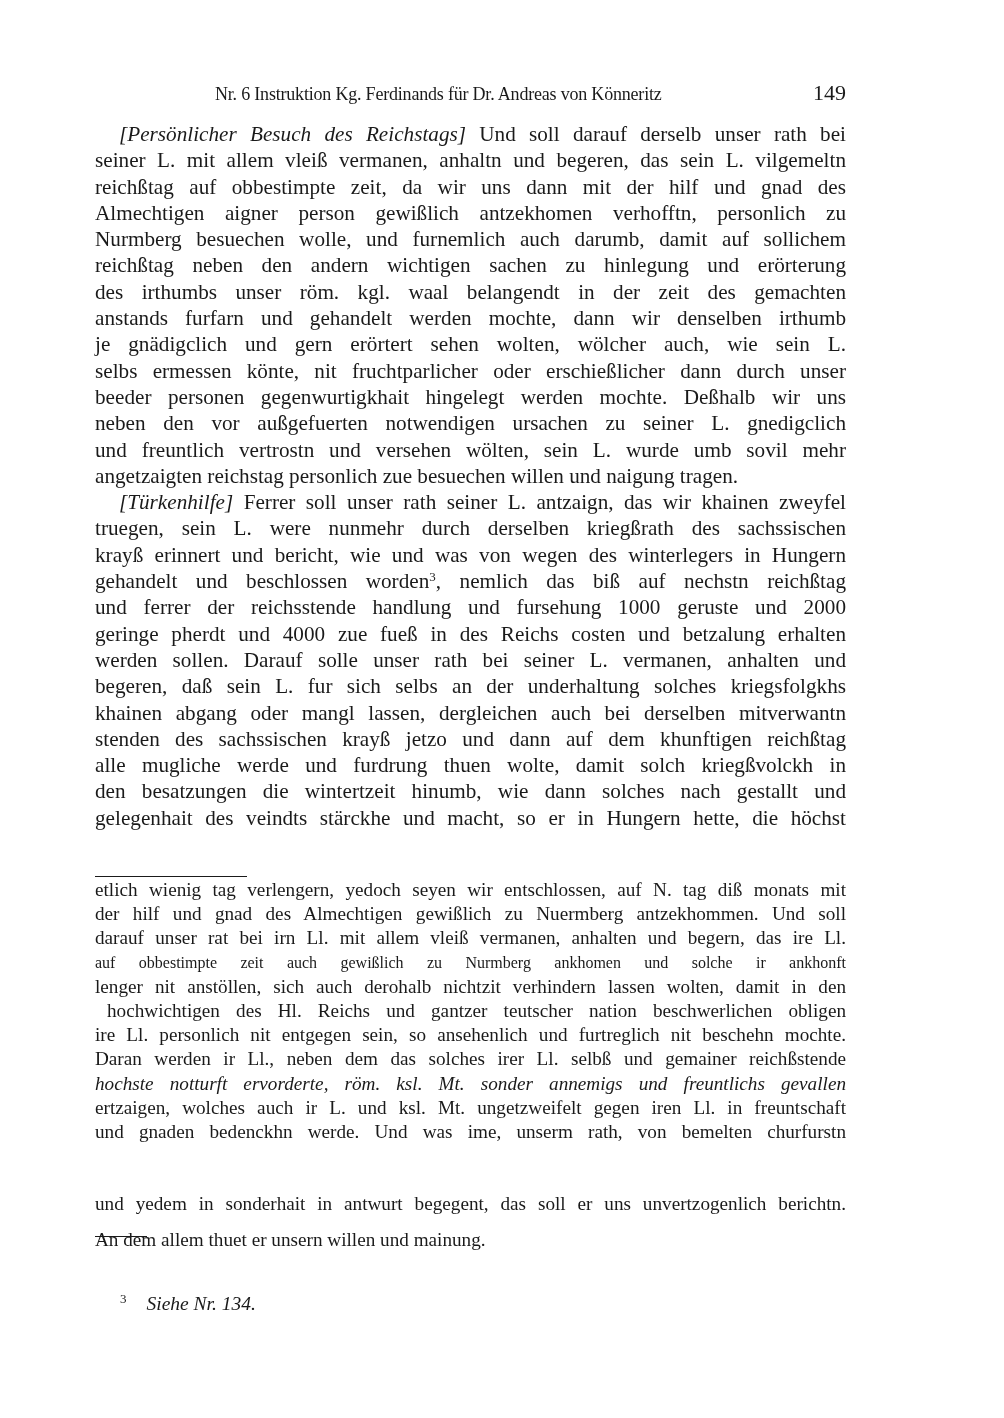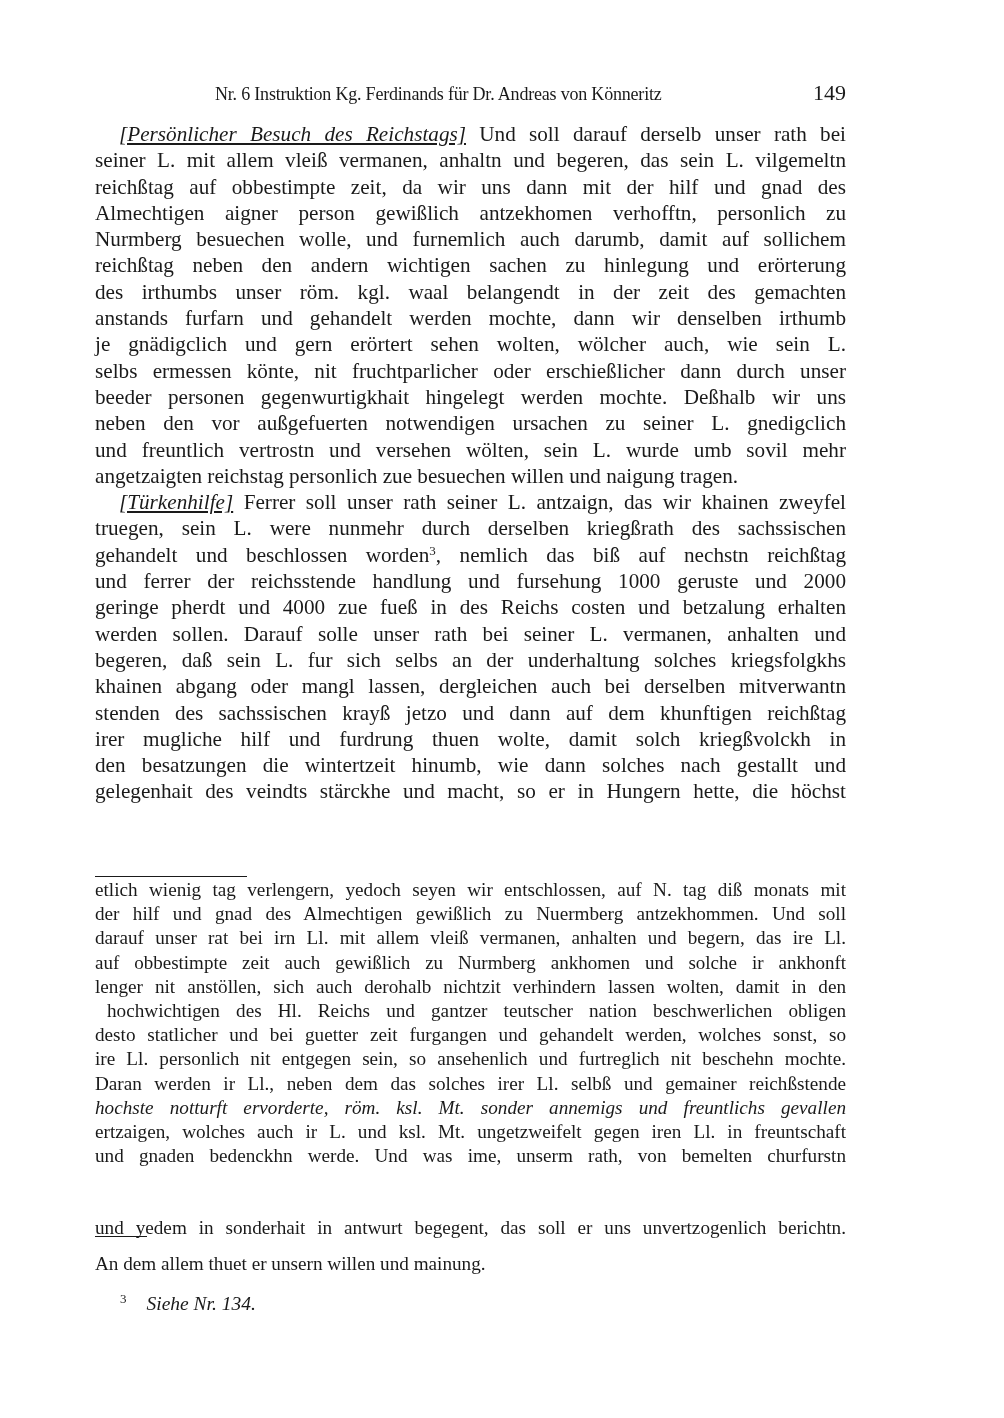--- a/index.html
+++ b/index.html
@@ -20,21 +20,21 @@
       position: absolute; right: 0; top: 0; font-size: 22px;
     }
     .main { position: absolute; left: 95px; top: 121px; width: 751px; }
     .line {
       display: block; height: 26.3px; line-height: 26.3px;
       font-size: 21.2px; text-align: justify; text-align-last: justify;
       white-space: nowrap; overflow: visible;
     }
     .line.last { text-align-last: left; }
     .line.indent { padding-left: 24px; }
-    .it { font-style: italic; text-decoration: underline; }
+    .it { font-style: italic; }
     sup.fnref { font-size: 13px; vertical-align: 7px; line-height: 0; }
     .sep1 { position: absolute; left: 95px; top: 876px; width: 152px; height: 1px; background: #1a1a1a; }
     .notes { position: absolute; left: 95px; top: 878px; width: 751px; }
     .nline {
       display: block; height: 24.2px; line-height: 24.2px;
       font-size: 19.2px; white-space: nowrap;
     }
     .sep2 { position: absolute; left: 95px; top: 1236px; width: 52px; height: 1px; background: #1a1a1a; }
     .footnote { position: absolute; left: 120px; top: 1291px; font-size: 19.5px; white-space: nowrap; }
     .fn-num { font-size: 13px; vertical-align: 7px; margin-right: 20px; }
@@ -65,43 +65,43 @@
       <span class="line">selbs ermessen könte, nit fruchtparlicher oder erschießlicher dann durch unser</span>
       <span class="line">beeder personen gegenwurtigkhait hingelegt werden mochte. Deßhalb wir uns</span>
       <span class="line">neben den vor außgefuerten notwendigen ursachen zu seiner L. gnedigclich</span>
       <span class="line">und freuntlich vertrostn und versehen wölten, sein L. wurde umb sovil mehr</span>
       <span class="line last">angetzaigten reichstag personlich zue besuechen willen und naigung tragen.</span>
     </div>
 
     <div>
       <span class="line indent"><span class="it">[Türkenhilfe]</span><span> Ferrer soll unser rath seiner L. antzaign, das wir khainen zweyfel</span></span>
       <span class="line">truegen, sein L. were nunmehr durch derselben kriegßrath des sachssischen</span>
+      <span class="line">krayß erinnert und bericht, wie und was von wegen des winterlegers in Hungern</span>
       <span class="line"><span>gehandelt und beschlossen worden</span><sup class="fnref">3</sup><span>, nemlich das biß auf nechstn reichßtag</span></span>
       <span class="line">und ferrer der reichsstende handlung und fursehung 1000 geruste und 2000</span>
       <span class="line">geringe pherdt und 4000 zue fueß in des Reichs costen und betzalung erhalten</span>
       <span class="line">werden sollen. Darauf solle unser rath bei seiner L. vermanen, anhalten und</span>
       <span class="line">begeren, daß sein L. fur sich selbs an der underhaltung solches kriegsfolgkhs</span>
       <span class="line">khainen abgang oder mangl lassen, dergleichen auch bei derselben mitverwantn</span>
       <span class="line">stenden des sachssischen krayß jetzo und dann auf dem khunftigen reichßtag</span>
-      <span class="line">irer mugliche hilf und furdrung thuen wolte, damit solch kriegßvolckh in</span>
+      <span class="line">alle mugliche werde und furdrung thuen wolte, damit solch kriegßvolckh in</span>
       <span class="line">den besatzungen die wintertzeit hinumb, wie dann solches nach gestallt und</span>
       <span class="line">gelegenhait des veindts stärckhe und macht, so er in Hungern hette, die höchst</span>
     </div>
   </div>
 
   <div class="sep1"></div>
 
   <div class="notes">
     <span class="nline line" style="font-size:19.2px;height:24.2px;line-height:24.2px;">etlich wienig tag verlengern, yedoch seyen wir entschlossen, auf N. tag diß monats mit</span>
     <span class="nline line" style="font-size:19.2px;height:24.2px;line-height:24.2px;">der hilf und gnad des Almechtigen gewißlich zu Nuermberg antzekhommen. Und soll</span>
     <span class="nline line" style="font-size:19.2px;height:24.2px;line-height:24.2px;">darauf unser rat bei irn Ll. mit allem vleiß vermanen, anhalten und begern, das ire Ll.</span>
-    <span class="nline line" style="font-size:19px;height:24.2px;line-height:24.2px;">auf obbestimpte zeit auch gewißlich zu Nurmberg ankhomen und solche ir ankhonft</span>
+    <span class="nline line" style="font-size:16px;height:24.2px;line-height:24.2px;">auf obbestimpte zeit auch gewißlich zu Nurmberg ankhomen und solche ir ankhonft</span>
     <span class="nline line" style="font-size:19.2px;height:24.2px;line-height:24.2px;">lenger nit anstöllen, sich auch derohalb nichtzit verhindern lassen wolten, damit in den</span>
     <span class="nline line" style="font-size:19.2px;height:24.2px;line-height:24.2px;margin-left:12px;">hochwichtigen des Hl. Reichs und gantzer teutscher nation beschwerlichen obligen</span>
-    <span class="nline line" style="font-size:19.2px;height:24.2px;line-height:24.2px;">desto statlicher und bei guetter zeit furgangen und gehandelt werden, wolches sonst, so</span>
     <span class="nline line" style="font-size:19.2px;height:24.2px;line-height:24.2px;">ire Ll. personlich nit entgegen sein, so ansehenlich und furtreglich nit beschehn mochte.</span>
     <span class="nline line" style="font-size:19.2px;height:24.2px;line-height:24.2px;">Daran werden ir Ll., neben dem das solches irer Ll. selbß und gemainer reichßstende</span>
     <span class="nline line" style="font-size:19.2px;height:24.2px;line-height:24.2px;font-style:italic;">hochste notturft ervorderte, röm. ksl. Mt. sonder annemigs und freuntlichs gevallen</span>
     <span class="nline line" style="font-size:19.2px;height:24.2px;line-height:24.2px;">ertzaigen, wolches auch ir L. und ksl. Mt. ungetzweifelt gegen iren Ll. in freuntschaft</span>
     <span class="nline line" style="font-size:19.2px;height:24.2px;line-height:24.2px;">und gnaden bedenckhn werde. Und was ime, unserm rath, von bemelten churfurstn</span>
     <span class="nline line" style="font-size:19.2px;height:24.2px;line-height:24.2px;margin-top:48px;">und yedem in sonderhait in antwurt begegent, das soll er uns unvertzogenlich berichtn.</span>
     <span class="nline line last" style="font-size:19.2px;height:24.2px;line-height:24.2px;margin-top:12px;">An dem allem thuet er unsern willen und mainung.</span>
   </div>
 
   <div class="sep2"></div>

